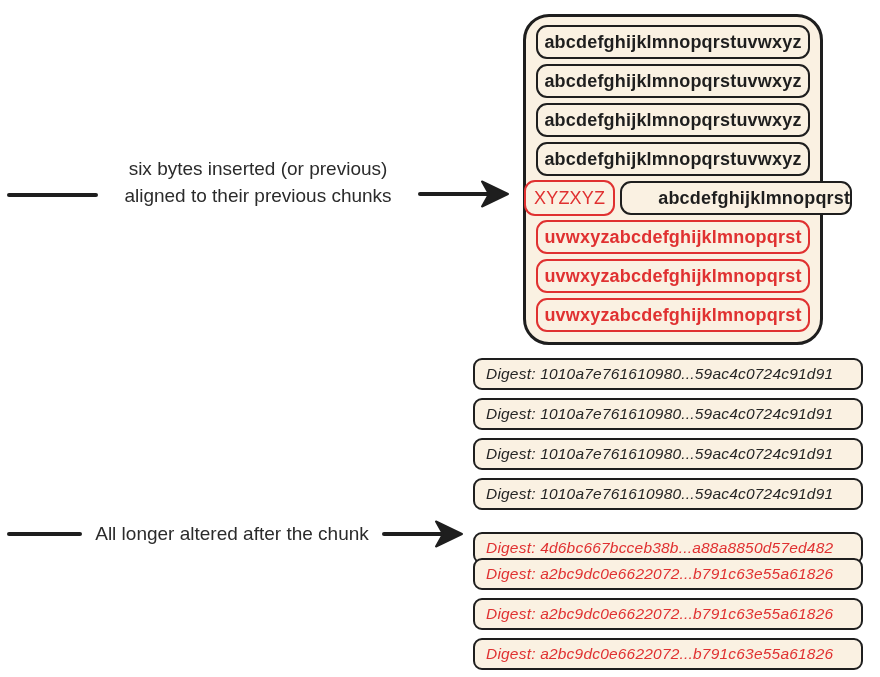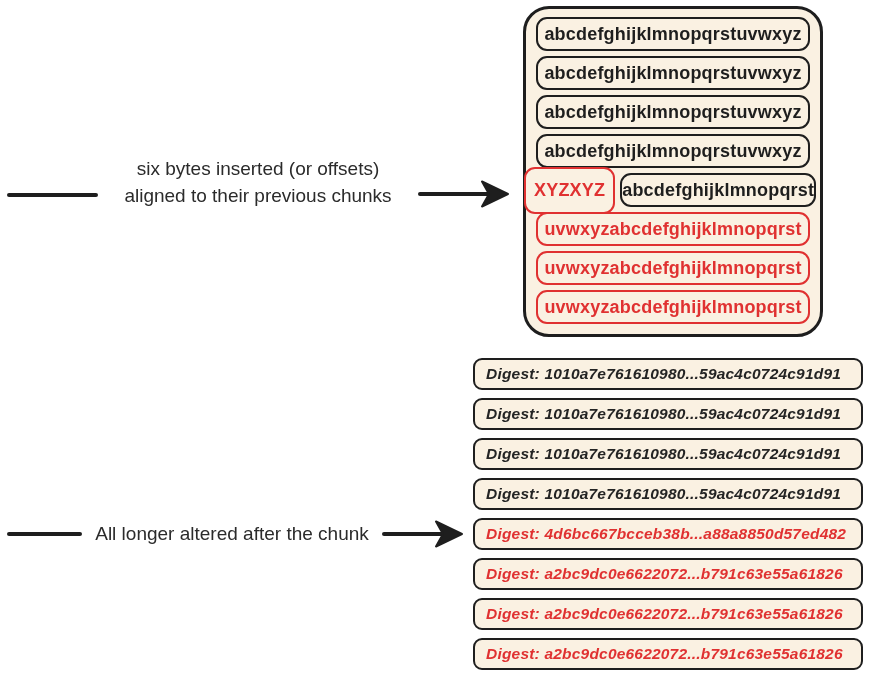--- a/index.html
+++ b/index.html
@@ -20,56 +20,56 @@
   
   .annotation{
     position:absolute;text-align:center;color:var(--label-ink);
     font-size:19px;line-height:27px;font-weight:500;
   }
   .annotation--insert{left:68px;top:155px;width:380px;}
   .annotation--digest{left:62px;top:521px;width:340px;font-size:19px;line-height:26px;}
 
   
   .chunk-box{
-    position:absolute;left:523px;top:6px;width:300px;height:331px;
+    position:absolute;left:523px;top:14px;width:300px;height:331px;
     box-sizing:border-box;background:var(--cream);
     border:3.5px solid var(--ink);border-radius:26px;
     padding:8px 10px;display:flex;flex-direction:column;gap:5px;
   }
   .chunk-row{
     box-sizing:border-box;height:34px;flex:0 0 34px;
     border:2.5px solid var(--ink);border-radius:11px;background:var(--cream);
     display:flex;align-items:center;justify-content:center;
     font-size:18px;font-weight:600;color:var(--ink);letter-spacing:0.2px;
     white-space:nowrap;overflow:hidden;
   }
   .chunk-row--shifted{border-color:var(--red);color:var(--red);}
   .chunk-row--split{
     border:none;background:transparent;border-radius:0;padding:0;
     justify-content:flex-start;gap:5px;overflow:visible;
   }
   .inserted-chunk{
-    box-sizing:border-box;height:47px;margin-left:-12px;padding:0 8px;
+    box-sizing:border-box;height:36px;margin-left:-12px;padding:0 8px;
     border:2.5px solid var(--red);border-radius:11px;background:var(--cream);
     display:flex;align-items:center;justify-content:center;
-    font-size:18px;font-weight:700;color:var(--red);
+    font-size:18px;font-weight:400;color:var(--red);
   }
   .shifted-first-chunk{
     box-sizing:border-box;height:34px;flex:1;
     border:2.5px solid var(--ink);border-radius:11px;background:var(--cream);
     display:flex;align-items:center;justify-content:center;
-    font-size:18px;font-weight:600;color:var(--ink);
+    font-size:18px;font-weight:600;color:var(--ink);padding-left:36px;
   }
 
   
   .digest-row{
     position:absolute;left:473px;width:390px;height:32px;box-sizing:border-box;
     border:2.5px solid var(--ink);border-radius:9px;background:var(--cream);
     display:flex;align-items:center;padding-left:11px;
-    font-style:italic;font-size:15.5px;font-weight:700;letter-spacing:0.2px;
+    font-style:italic;font-size:15.5px;font-weight:400;letter-spacing:0.2px;
     color:#242424;white-space:nowrap;overflow:hidden;
   }
   .digest-row--altered{color:var(--red);}
 </style>
 </head>
 <body>
 
 <div class="canvas">
 
   <svg class="arrow-layer" width="880" height="677" viewBox="0 0 880 677">
@@ -79,21 +79,21 @@
       <path d="M508 194 L482 181.5 L489 194 L482 206.5 Z" fill="#1e1e1e" stroke="#1e1e1e" stroke-width="2" stroke-linejoin="round"></path>
     </g>
     <g>
       <line x1="9" y1="534" x2="80" y2="534" stroke="#1e1e1e" stroke-width="4" stroke-linecap="round"></line>
       <line x1="384" y1="534" x2="446" y2="534" stroke="#1e1e1e" stroke-width="4" stroke-linecap="round"></line>
       <path d="M462 534 L436 521.5 L443 534 L436 546.5 Z" fill="#1e1e1e" stroke="#1e1e1e" stroke-width="2" stroke-linejoin="round"></path>
     </g>
   </svg>
 
   <div class="annotation annotation--insert">
-    <div>six bytes inserted (or offsets)</div>
+    <div>six bytes inserted (or previous)</div>
     <div>aligned to their previous chunks</div>
   </div>
 
   <div class="annotation annotation--digest">All longer altered after the chunk</div>
 
   <div class="chunk-box">
       <div class="chunk-row">abcdefghijklmnopqrstuvwxyz</div>
       <div class="chunk-row">abcdefghijklmnopqrstuvwxyz</div>
       <div class="chunk-row">abcdefghijklmnopqrstuvwxyz</div>
       <div class="chunk-row">abcdefghijklmnopqrstuvwxyz</div>
@@ -104,19 +104,19 @@
       <div class="chunk-row chunk-row--shifted">uvwxyzabcdefghijklmnopqrst</div>
       <div class="chunk-row chunk-row--shifted">uvwxyzabcdefghijklmnopqrst</div>
       <div class="chunk-row chunk-row--shifted">uvwxyzabcdefghijklmnopqrst</div>
     </div>
 
   <div id="digest-list">
       <div class="digest-row" style="top: 358px;">Digest: 1010a7e761610980...59ac4c0724c91d91</div>
       <div class="digest-row" style="top: 398px;">Digest: 1010a7e761610980...59ac4c0724c91d91</div>
       <div class="digest-row" style="top: 438px;">Digest: 1010a7e761610980...59ac4c0724c91d91</div>
       <div class="digest-row" style="top: 478px;">Digest: 1010a7e761610980...59ac4c0724c91d91</div>
-      <div class="digest-row digest-row--altered" style="top: 518px;">Digest: 4d6bc667bcceb38b...a88a8850d57ed482</div>
+      <div class="digest-row digest-row--altered" style="top: 532px;">Digest: 4d6bc667bcceb38b...a88a8850d57ed482</div>
       <div class="digest-row digest-row--altered" style="top: 558px;">Digest: a2bc9dc0e6622072...b791c63e55a61826</div>
       <div class="digest-row digest-row--altered" style="top: 598px;">Digest: a2bc9dc0e6622072...b791c63e55a61826</div>
       <div class="digest-row digest-row--altered" style="top: 638px;">Digest: a2bc9dc0e6622072...b791c63e55a61826</div>
     </div>
 
 </div>
 
 </body></html>

